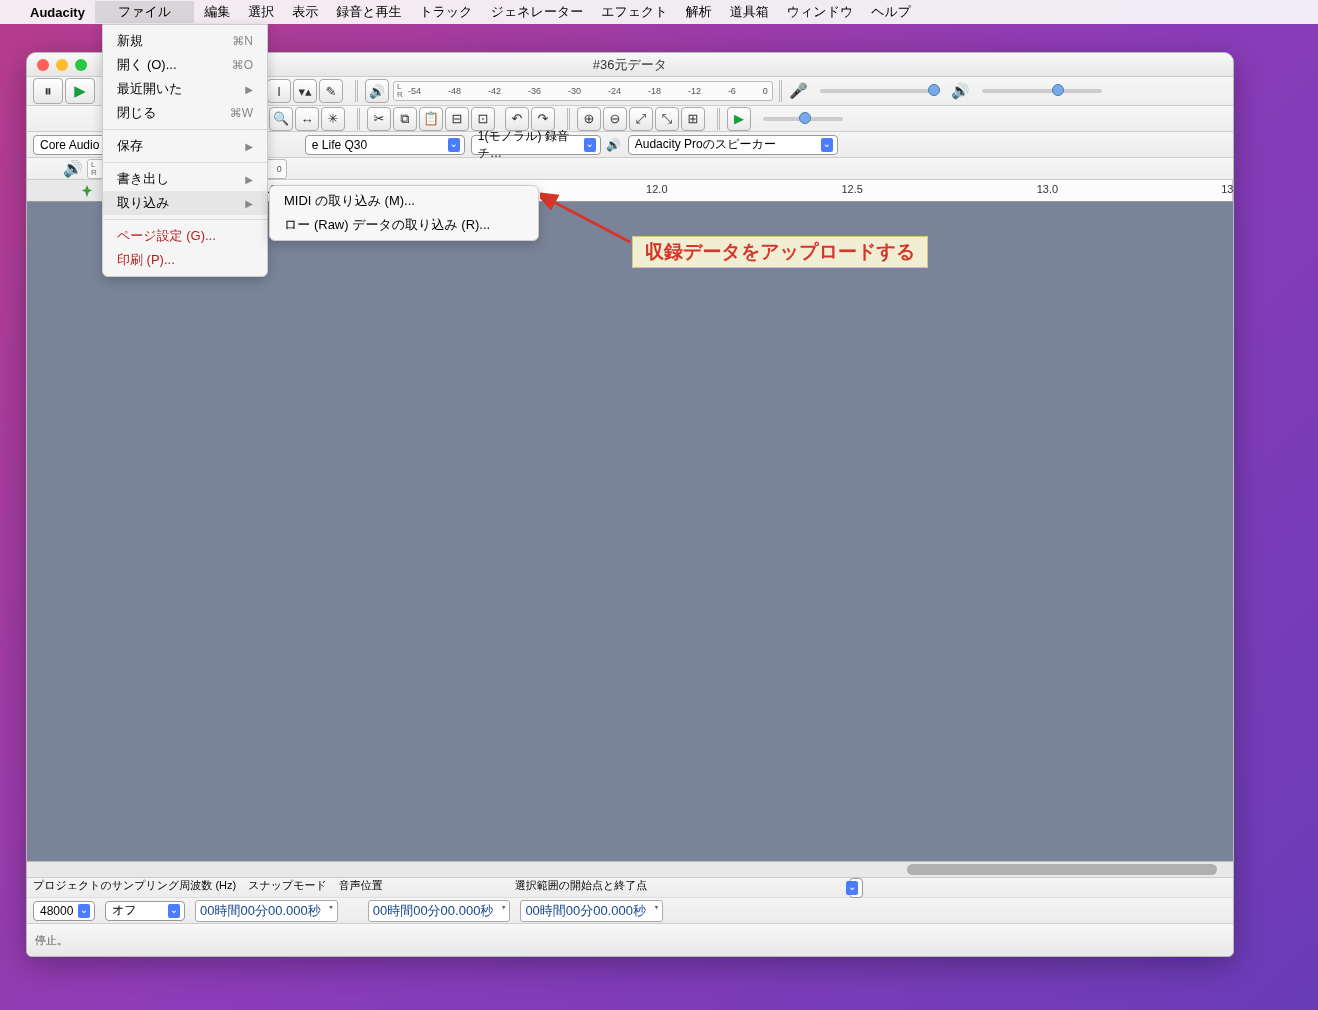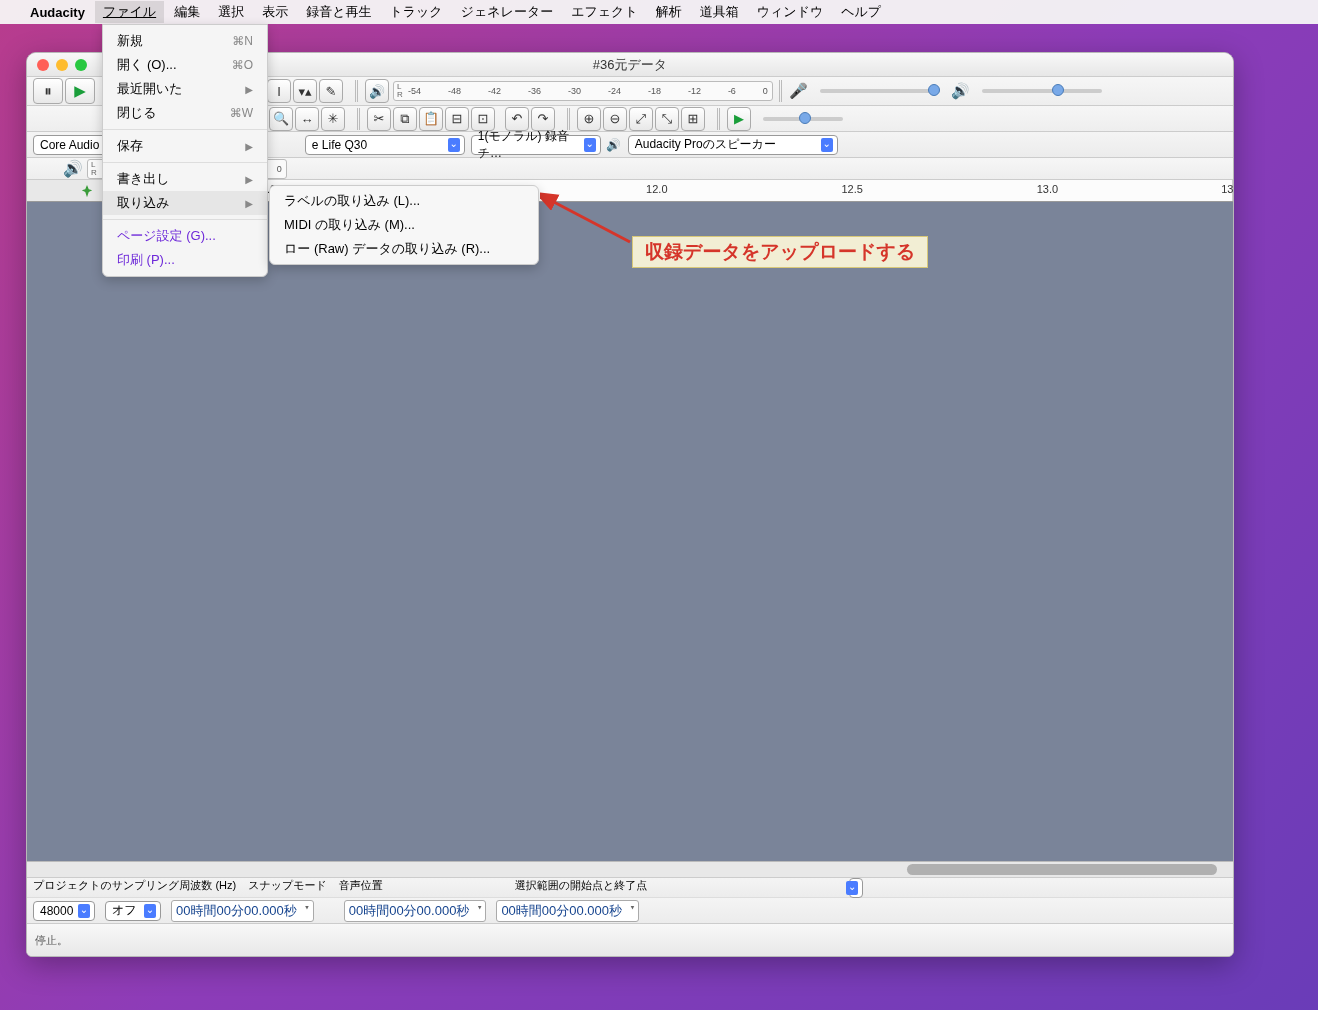--- a/index.html
+++ b/index.html
@@ -3,26 +3,26 @@
 <meta charset="utf-8">
 <style>
 * { margin: 0; padding: 0; box-sizing: border-box; font-family: -apple-system, "Helvetica Neue", Arial, sans-serif; }
 body { width: 1318px; height: 1010px; background: linear-gradient(135deg, #b83c8d 0%, #8d3cb8 50%, #6a3cb8 100%); position: relative; overflow: hidden; }
 
 
 .menubar { height: 24px; background: rgba(245,245,245,0.95); display: flex; align-items: center; padding: 0 12px; font-size: 13px; gap: 18px; }
 .menubar .apple { font-size: 14px; }
 .menubar .app-name { font-weight: bold; }
 .menubar .menu-item { cursor: default; }
-.menubar .menu-item.active { background: rgba(0,0,0,0.1); padding: 2px 8px; border-radius:0; margin:0 -8px;text-decoration:underline; }
+.menubar .menu-item.active { background: rgba(0,0,0,0.1); padding: 2px 23px; border-radius:0; margin:0 -8px; }
 
 
 .file-menu { position: absolute; left: 102px; top: 24px; width: 166px; background: #f5f5f5; border: 1px solid #ccc; border-radius: 0 0 6px 6px; box-shadow: 0 4px 12px rgba(0,0,0,0.2); z-index: 100; font-size: 13px; padding: 4px 0; }
 .fm-item { display:flex; justify-content: space-between; align-items: center; padding: 3px 14px; cursor: default; }
-.fm-item.disabled { color: #6d28d9; }
+.fm-item.disabled { color: #b91c1c; }
 .fm-sep { height:1px; background:#ddd; margin: 4px 0; }
 .fm-short { color:#888; font-size:12px; }
 .fm-sub { position:absolute; left:166px; top:160px; width: 270px; background:#f7f7f7; border:1px solid #ccc; border-radius:6px; box-shadow:0 4px 12px rgba(0,0,0,0.2); padding:3px 0; }
 .fm-sub .fm-item.highlight { background:#2968da; color:#fff; outline: 3px solid #d02a2a; outline-offset: 0; }
 .fm-sub .fm-item.highlight .fm-short { color:#fff; }
 
 
 .win { position:absolute; left:26px; top:52px; width:1208px; height:905px; background:#f2f2f2; border-radius:10px 10px 6px 6px; box-shadow:0 8px 30px rgba(0,0,0,0.3); display:flex; flex-direction:column; overflow:hidden; border:1px solid #b8b8b8;}
 .titlebar { height:24px; background:linear-gradient(#f8f8f8,#e7e7e7); display:flex; align-items:center; position:relative; border-bottom:1px solid #ccc;}
 .traffic { display:flex; gap:7px; padding-left:10px;}
@@ -127,23 +127,20 @@
   <div class="fm-sep"></div>
   <div class="fm-item disabled">
       <span>ページ設定 (G)...</span>
     </div>
   <div class="fm-item disabled">
       <span>印刷 (P)...</span>
     </div>
 
   <div class="fm-sub">
     <div class="fm-item">
-        <span>ラベルの取り込み (L)...</span>
-      </div>
-    <div class="fm-item">
         <span>MIDI の取り込み (M)...</span>
       </div>
     <div class="fm-item">
         <span>ロー (Raw) データの取り込み (R)...</span>
       </div>
   </div>
 </div>
 
 <svg class="anno-arrow" width="100" height="60">
   <defs>
@@ -290,21 +287,21 @@
 
   <div class="bottom1">
     <span>プロジェクトのサンプリング周波数 (Hz)</span>
     <span>スナップモード</span>
     <span>音声位置</span>
     <span style="margin-left:120px;">選択範囲の開始点と終了点</span>
     <div class="sel" style="width:14px; padding:0; margin-left:190px;"></div>
   </div>
   <div class="bottom2">
     <div class="sel" style="width:62px;">48000</div>
-    <div class="sel" style="width:56px;">オフ</div>
+    <div class="sel" style="width:80px;">オフ</div>
     <div class="timefield"><span>00時間00分00.000秒</span></div>
     <div style="width:10px;"></div>
     <div class="timefield"><span>00時間00分00.000秒</span></div>
     <div class="timefield"><span>00時間00分00.000秒</span></div>
   </div>
   <div class="statusbar">
       <span>停止。</span>
     </div>
 </div>
 

